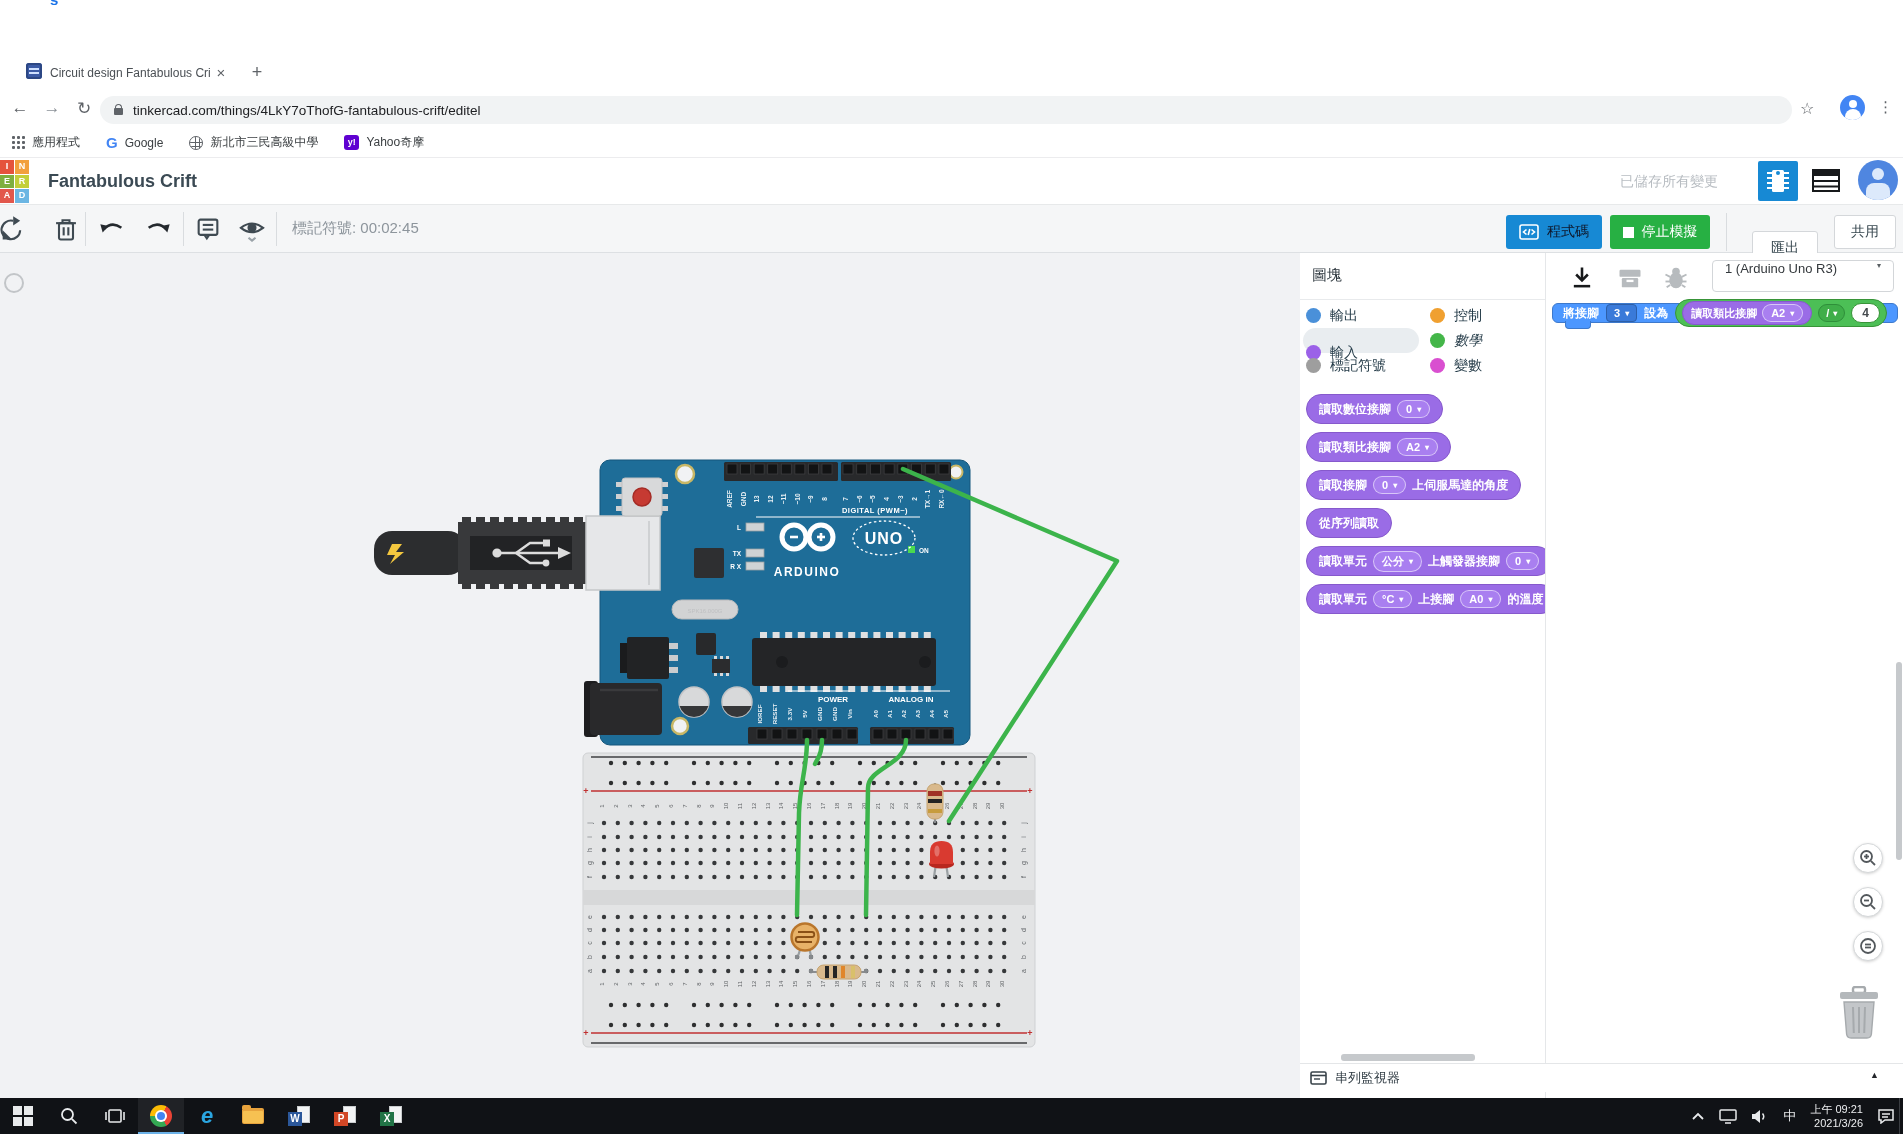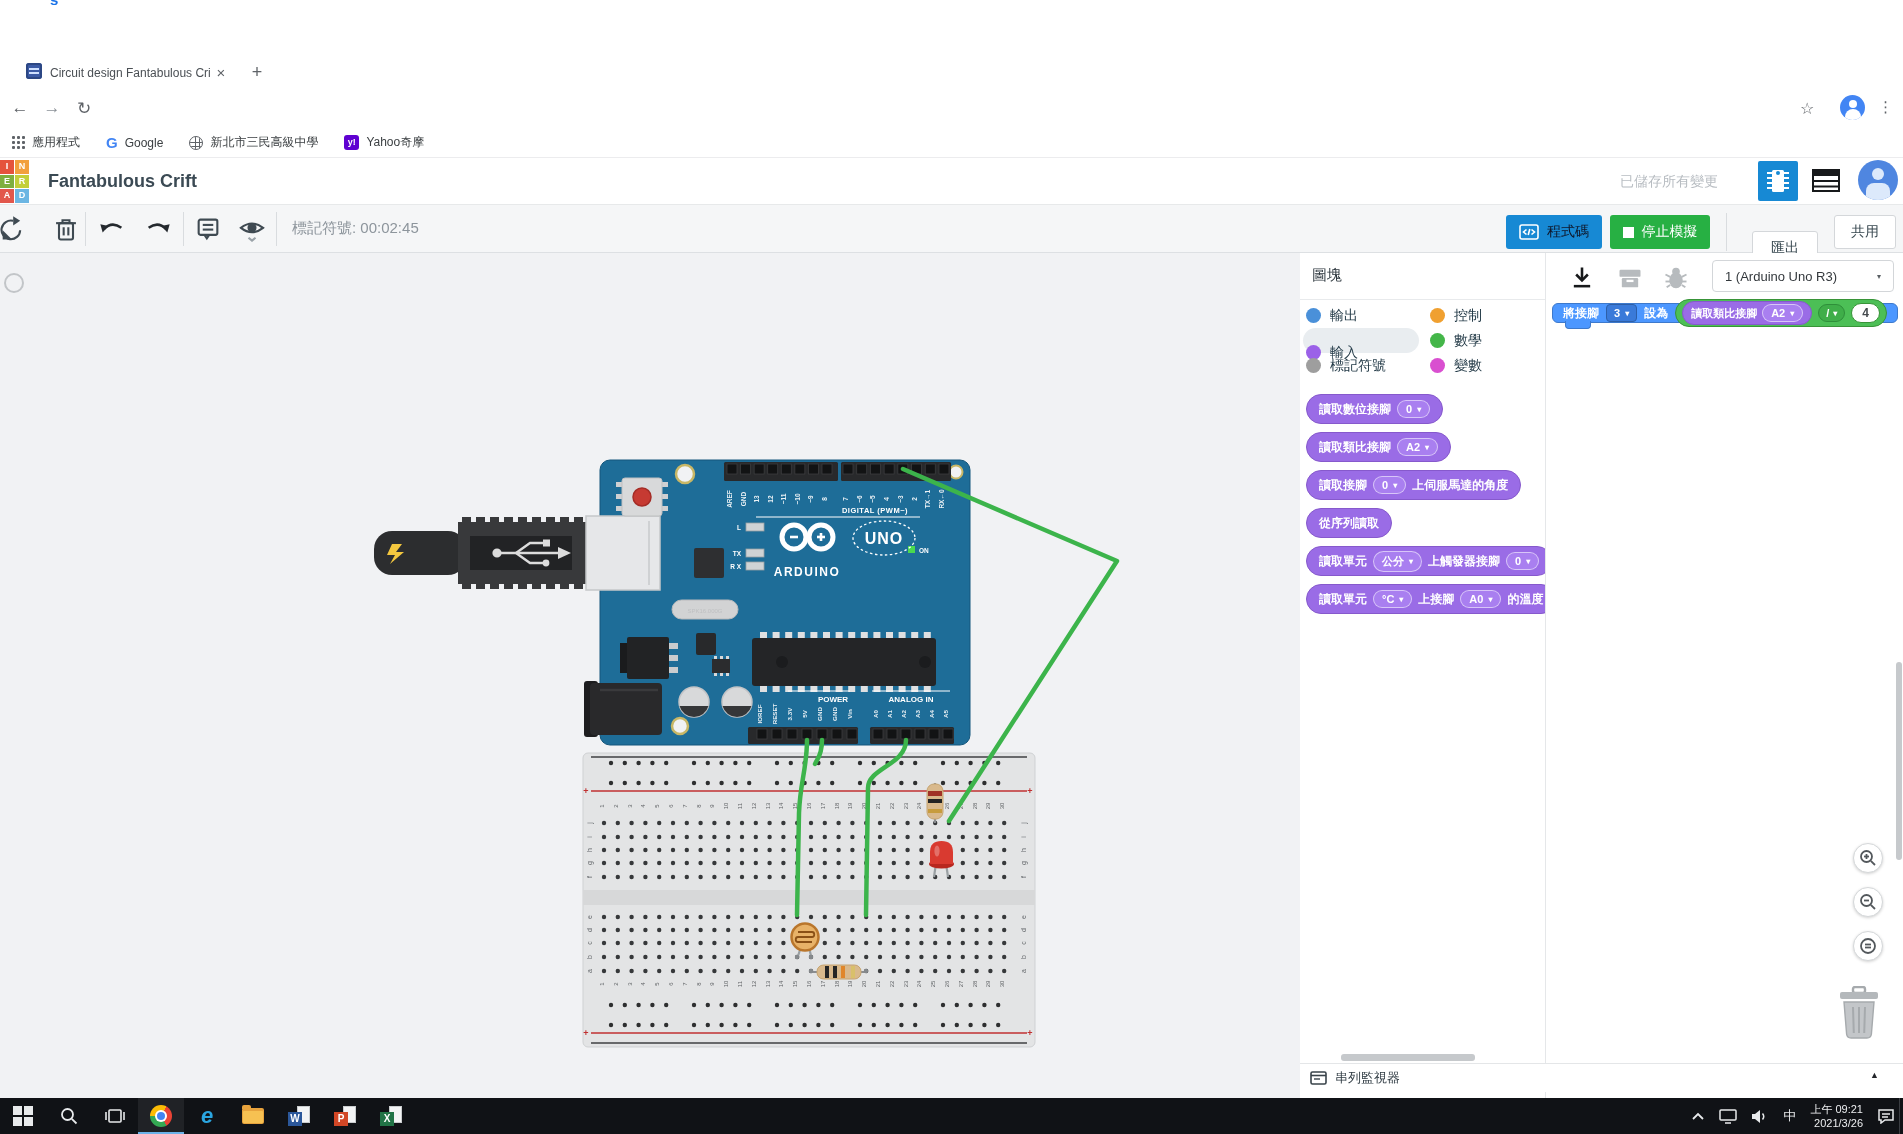--- a/index.html
+++ b/index.html
@@ -95,21 +95,21 @@
   
   #serial-bar { left:1300px; top:1063px; width:603px; height:29px; background:#fff; border-top:1px solid #e4e6e8;
     display:flex; align-items:center; gap:8px; padding-left:10px; }
   #serial-label { font-size:13px; color:#2e3a42; }
   #serial-collapse { left:1870px; top:1070px; font-size:9px; color:#23262a; }
 
   
   #workspace { left:1546px; top:253px; width:357px; height:810px; background:#fff; }
   .ws-icon { top:11px; width:28px; height:28px; }
   #device-dd { left:166px; top:7px; width:182px; height:32px; border:1px solid #d3d6d9; border-radius:4px;
-    background:#fff; display:flex; align-items:center; justify-content:space-between; padding:0 12px;
+    background:#fff; display:flex; align-items:flex-start; justify-content:space-between; padding:0 12px;
     font-size:13px; color:#33383c; }
   #device-dd .caret { color:#5a5f63; }
   #ws-block { left:6px; top:50px; display:inline-flex; align-items:center; gap:7px; height:20px;
     padding:0 10px; background:#4c97ff; border:1px solid #3d79cc; border-radius:6px; color:#fff;
     font-size:12px; font-weight:bold; white-space:nowrap; }
   #ws-block::after { content:""; position:absolute; left:12px; bottom:-7px; width:24px; height:7px;
     background:#4c97ff; border:1px solid #3d79cc; border-top:none; border-radius:0 0 4px 4px; }
   .bdd { background:#3a7ad9; border:1px solid #2d5fa8; border-radius:4px; padding:2px 7px;
     display:inline-flex; align-items:center; gap:5px; font-size:11px; }
   .greporter { display:inline-flex; align-items:center; gap:6px; height:28px; padding:0 6px;
@@ -166,20 +166,24 @@
       </span>
     <span class="abs" id="tab-title">Circuit design Fantabulous Crif...</span>
     <span class="abs" id="tab-close">×</span>
     <span class="abs" id="new-tab">+</span>
   </div>
 
   <div class="abs" id="addr-row">
     <span class="abs navbtn" style="left:8px">←</span>
     <span class="abs navbtn" style="left:40px;color:#8a9096">→</span>
     <span class="abs navbtn" style="left:72px">↻</span>
+    <div class="abs" id="omnibox">
+      <span class="lock"></span>
+      <span id="url-text">tinkercad.com/things/4LkY7oThofG-fantabulous-crift/editel</span>
+    </div>
     <span class="abs" id="star-icon">☆</span>
     <div class="abs" id="addr-avatar">
       <span class="person-head"></span>
         <span class="person-body"></span>
     </div>
     <span class="abs" id="menu-dots">⋮</span>
   </div>
 
   <div class="abs" id="bookmarks-row">
     <div class="bk-item">
@@ -1055,21 +1059,21 @@
           <span class="cat-label">輸出</span>
         </div>
         <div class="cat-row" style="left: 130px; top: 50px;">
           <span class="cat-dot" style="background:#f0a030"></span>
           <span class="cat-label">控制</span>
         </div>
         <div class="cat-row" style="left: 6px; top: 87px;">
           <span class="cat-dot" style="background:#9b61e8"></span>
           <span class="cat-label">輸入</span>
         </div>
-        <div class="cat-row" style="left: 130px; top: 75px;">
+        <div class="cat-row" style="left: 130px; top: 75px; font-style: italic;">
           <span class="cat-dot" style="background:#44b649"></span>
           <span class="cat-label">數學</span>
         </div>
         <div class="cat-row" style="left: 6px; top: 100px;">
           <span class="cat-dot" style="background:#9e9e9e"></span>
           <span class="cat-label">標記符號</span>
         </div>
         <div class="cat-row" style="left: 130px; top: 100px;">
           <span class="cat-dot" style="background:#d94fd0"></span>
           <span class="cat-label">變數</span>

